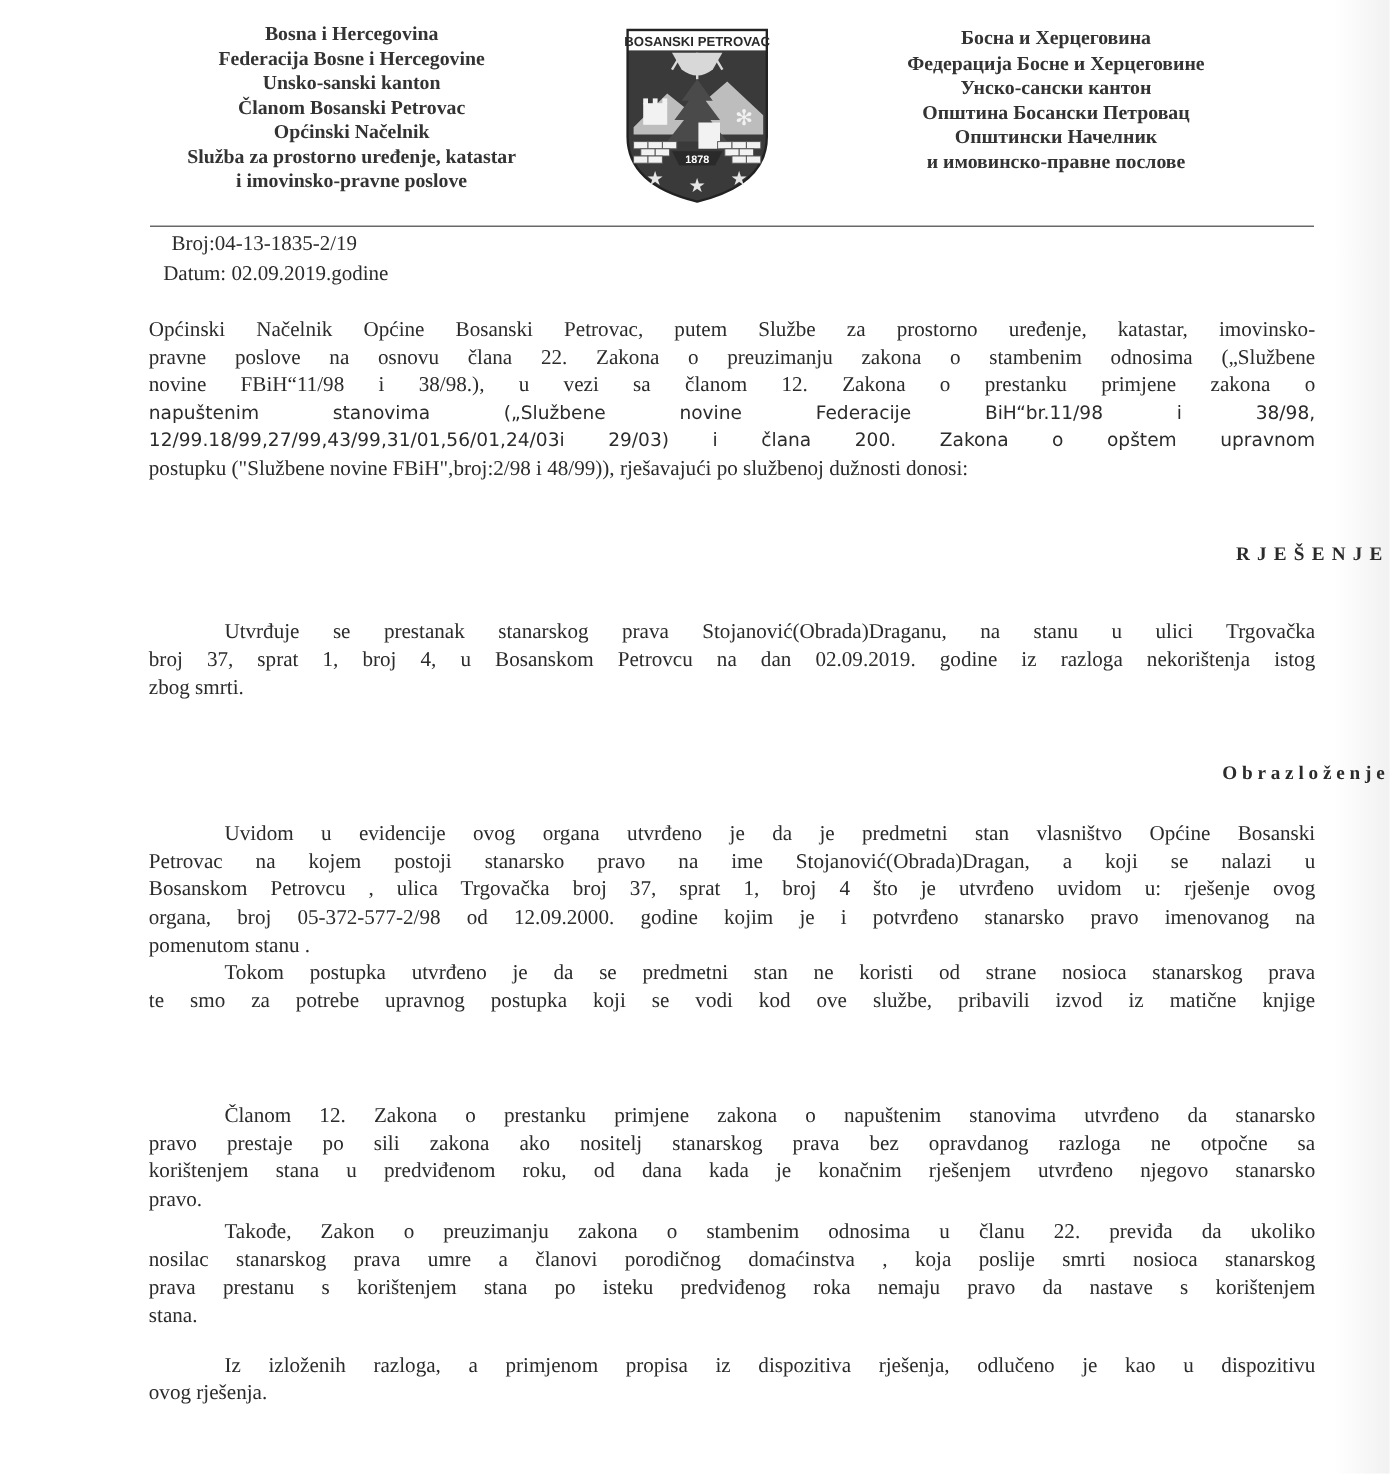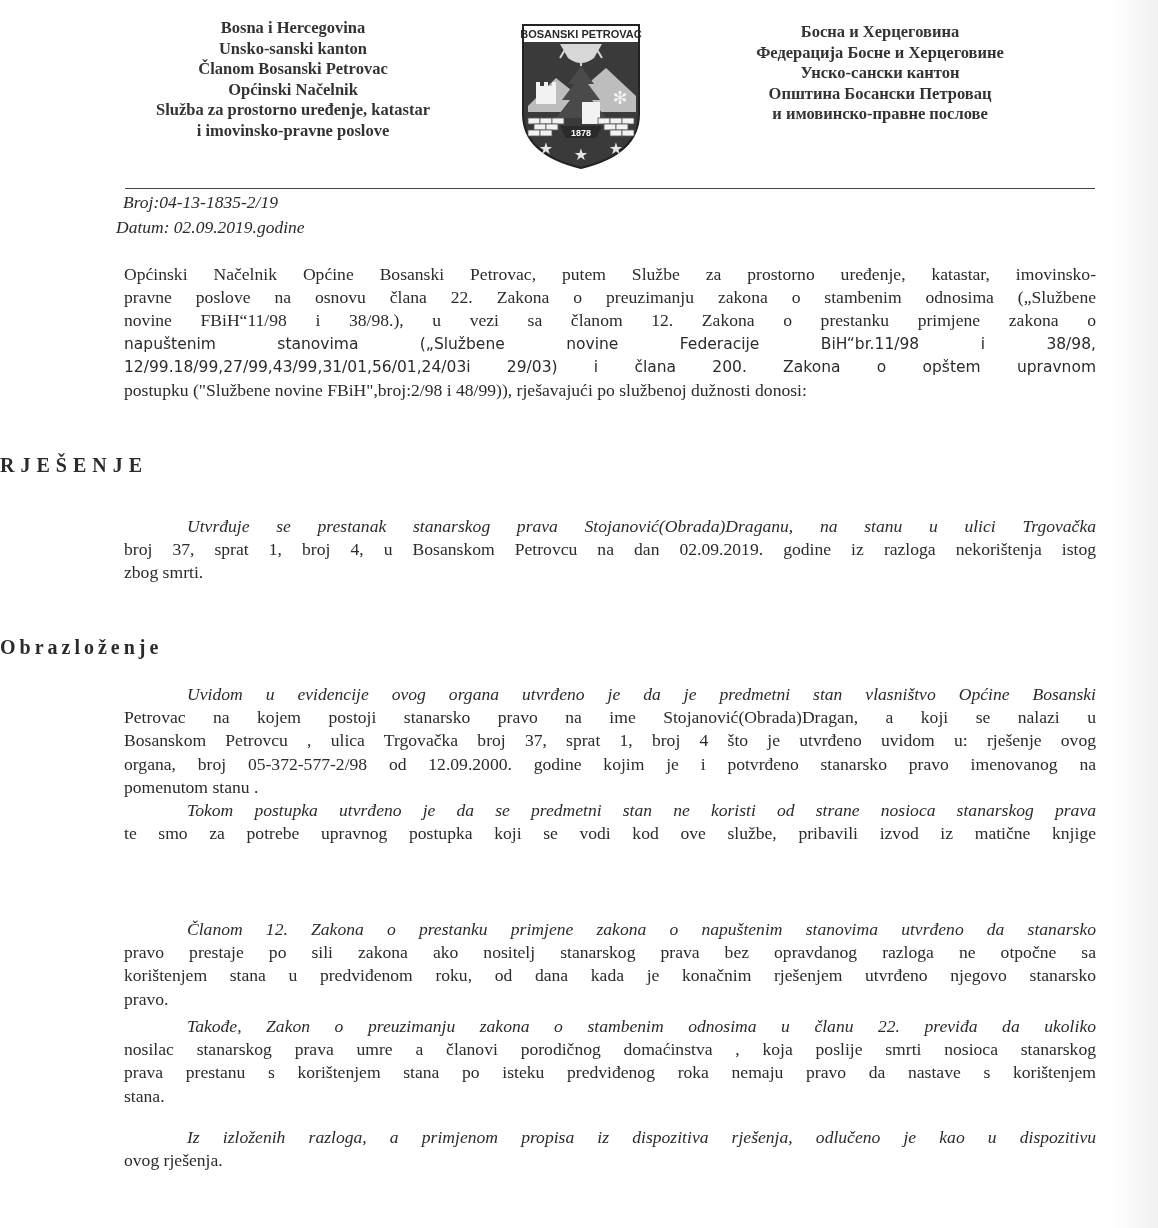--- a/index.html
+++ b/index.html
@@ -41,24 +41,23 @@
 
     .rule {
       position: absolute;
       left: 125px; top: 188px;
       width: 970px; height: 0;
       border-top: 1.5px solid #444;
     }
 
     .meta {
       position: absolute;
-      left: 116px; top: 190px;
+      left: 136px; top: 190px;
       font-size: 17.5px;
       line-height: 25px;
-      font-style: italic;
     }
     .meta .line { display: block; white-space: nowrap; }
     .meta .broj { padding-left: 7px; }
 
     .para {
       position: absolute;
       left: 124px;
       width: 972px;
       font-size: 17.6px;
       line-height: 23.2px;
@@ -68,36 +67,37 @@
       display: block;
       white-space: nowrap;
       text-align-last: justify;
       text-align: justify;
     }
     .para .ln.last { text-align-last: left; }
 
     .title {
       position: absolute;
       left: 0; width: 1158px;
-      text-align: left;
+      text-align: right;
       font-weight: bold;
-      font-size: 20px;
+      font-size: 16px;
       letter-spacing: 6px;
     }
-    .indent { padding-left: 63px; font-style: italic; }
+    .indent { padding-left: 63px; }
 
     .sans-num { font-family: "DejaVu Sans", "Liberation Sans", sans-serif; font-size: 15.5px; }
   </style>
 </head>
 <body>
 
 <div class="page">
 
   <div class="header-block header-left">
     <span class="header-line">Bosna i Hercegovina</span>
+    <span class="header-line">Federacija Bosne i Hercegovine</span>
     <span class="header-line">Unsko-sanski kanton</span>
     <span class="header-line">Članom Bosanski Petrovac</span>
     <span class="header-line">Općinski Načelnik</span>
     <span class="header-line">Služba za prostorno uređenje, katastar</span>
     <span class="header-line">i imovinsko-pravne poslove</span>
   </div>
 
   <div class="crest">
     <svg width="122" height="148" viewBox="0 0 122 148" xmlns="http://www.w3.org/2000/svg">
       <path d="M3 3 H119 V92 Q119 132 61 146 Q3 132 3 92 Z" fill="#3a3a3a" stroke="#222" stroke-width="2"></path>
@@ -148,20 +148,21 @@
         <text x="96" y="132">★</text>
       </g>
     </svg>
   </div>
 
   <div class="header-block header-right">
     <span class="header-line">Босна и Херцеговина</span>
     <span class="header-line">Федерација Босне и Херцеговине</span>
     <span class="header-line">Унско-сански кантон</span>
     <span class="header-line">Општина Босански Петровац</span>
+    <span class="header-line">Општински Начелник</span>
     <span class="header-line">и имовинско-правне послове</span>
   </div>
 
   <div class="rule"></div>
 
   <div class="meta">
     <span class="line broj">Broj:04-13-1835-2/19</span>
     <span class="line">Datum: 02.09.2019.godine</span>
   </div>
 

